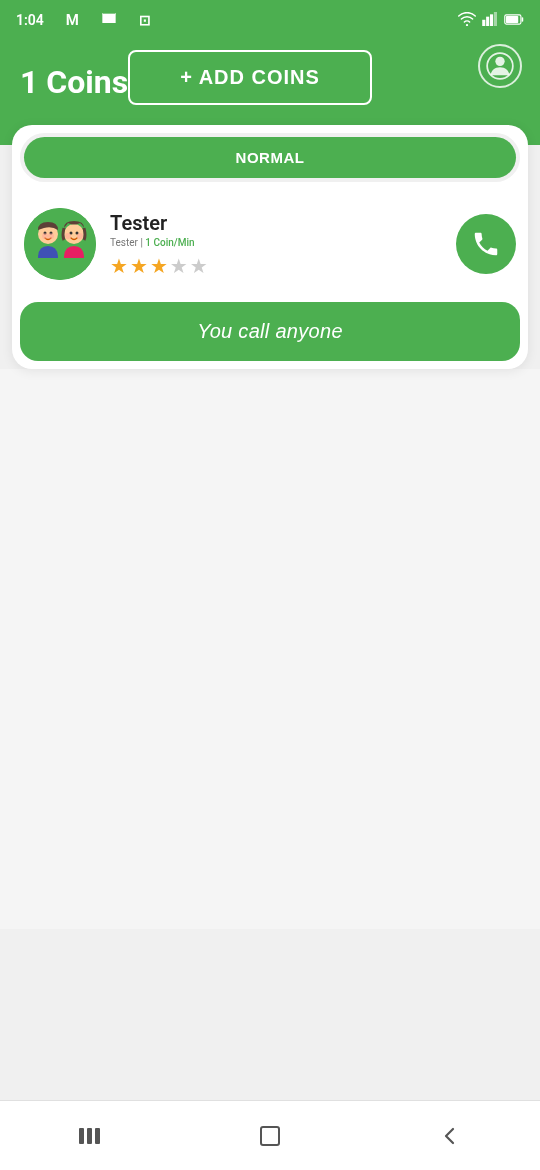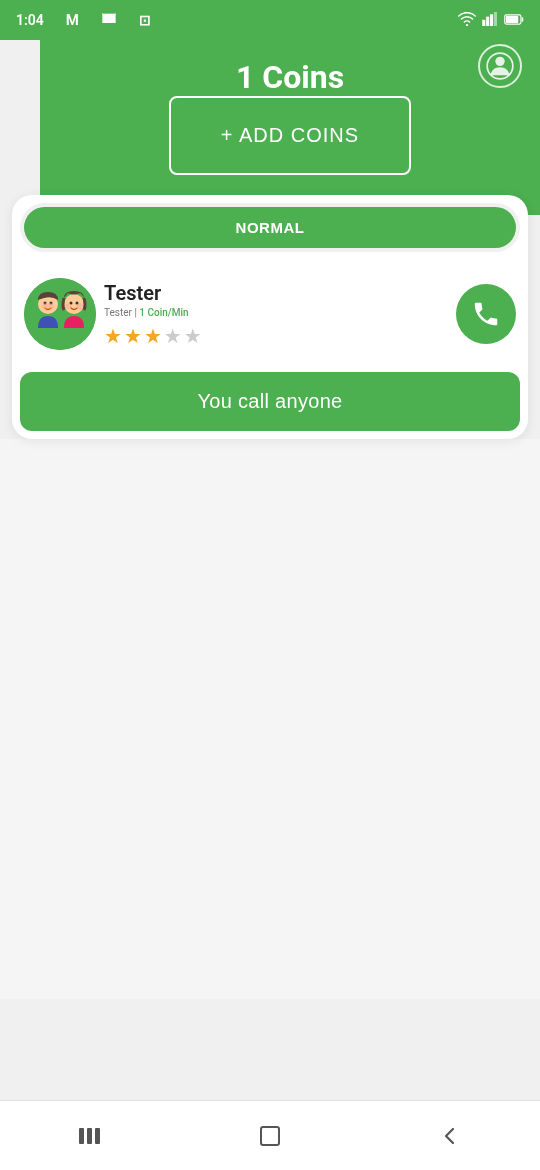--- a/index.html
+++ b/index.html
@@ -35,24 +35,22 @@
       display: flex;
       align-items: center;
       gap: 6px;
     }
 
     
     .header {
       background: #4caf50;
       padding: 10px 20px 40px 20px;
       display: flex;
-      flex-direction: column;
       align-items: center;
       position: relative;
-      margin-left: 40px;
     }
     .profile-icon-btn {
       position: absolute;
       right: 18px;
       top: 4px;
       width: 44px;
       height: 44px;
       border-radius: 50%;
       border: 2px solid rgba(255,255,255,0.8);
       background: transparent;
@@ -77,23 +75,23 @@
       font-size: 18px;
       font-weight: 400;
       margin-top: 4px;
       margin-bottom: 24px;
     }
     .add-coins-btn {
       border: 2.5px solid white;
       background: transparent;
       color: white;
       font-size: 20px;
-      font-weight: 400;
+      font-weight: 700;
       letter-spacing: 1px;
-      padding: 26px 50px;
+      padding: 14px 50px;
       border-radius: 8px;
       cursor: pointer;
       display: flex;
       align-items: flex-start;
       gap: 8px;
     }
 
     
     .main-card {
       background: white;
@@ -147,21 +145,21 @@
       background: #4caf50;
       overflow: hidden;
       flex-shrink: 0;
       display: flex;
       align-items: center;
       justify-content: center;
       font-size: 36px;
     }
     .contact-info {
       flex: 1;
-      margin-left: 8px;
+      margin-left: 14px;
     }
     .contact-name {
       font-size: 20px;
       font-weight: 600;
       color: #222;
     }
     .contact-sub {
       font-size: 10px;
       color: #777;
       margin-top: 2px;
@@ -200,25 +198,26 @@
     }
 
     
     .call-anyone-btn {
       width: 100%;
       background: #4caf50;
       color: white;
       font-size: 20px;
       font-weight: 500;
       border: none;
-      border-radius: 12px;
+      border-radius: 18px;
       padding: 18px 0;
       margin-top: 14px;
       cursor: pointer;
       letter-spacing: 0.3px;
+      font-style: italic;
     }
 
     
     .content-area {
       background: #f5f5f5;
       height: calc(1170px - 40px - 220px - 280px - 70px);
       min-height: 300px;
     }
 
     

